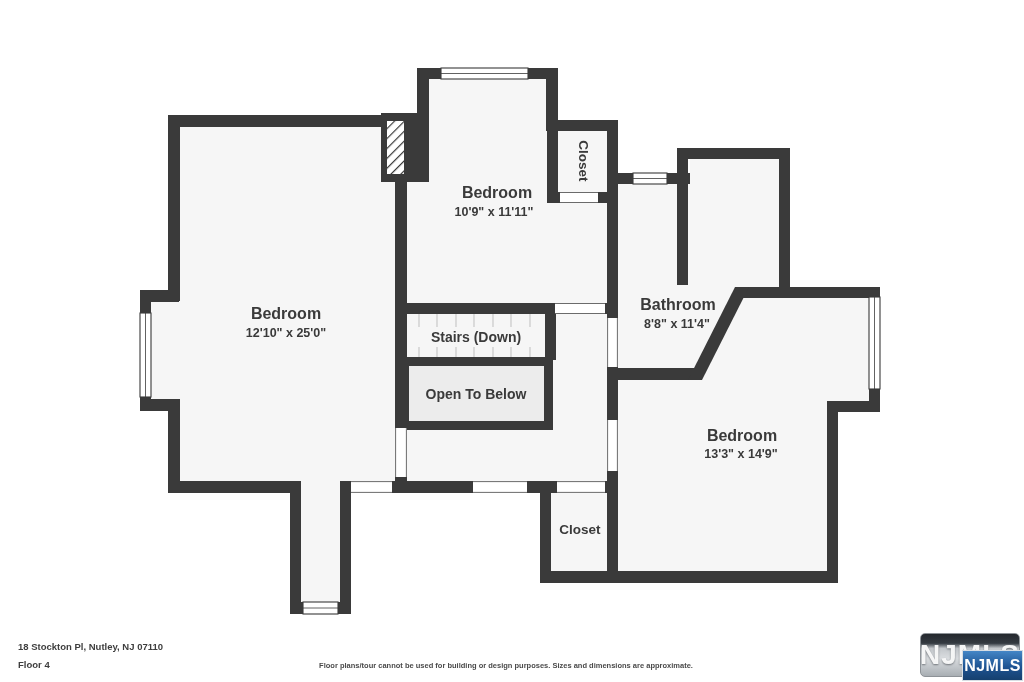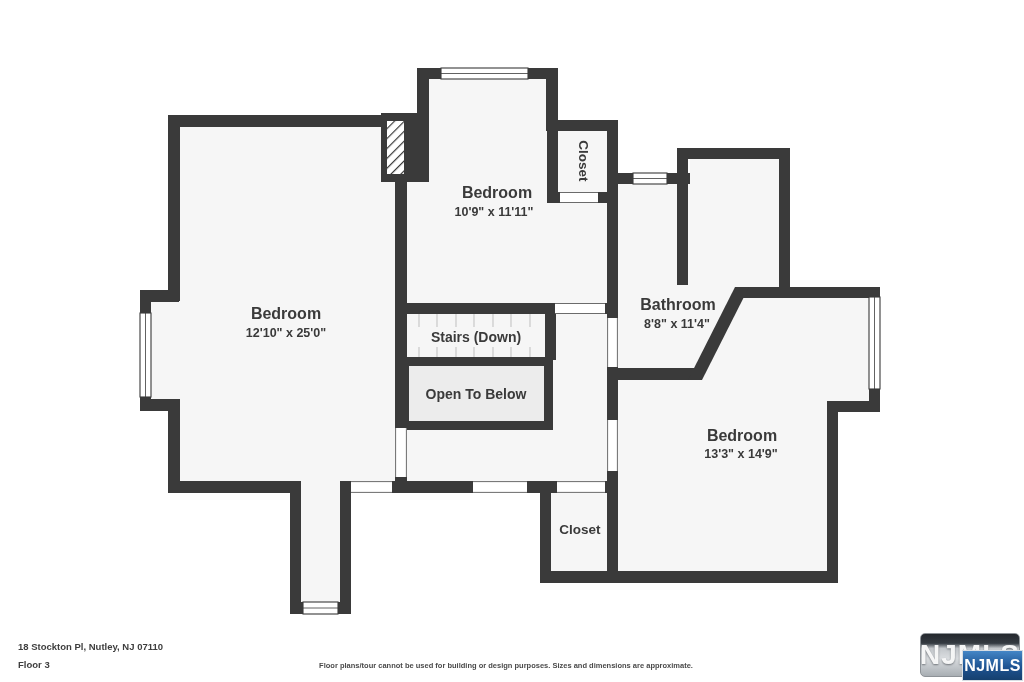--- a/index.html
+++ b/index.html
@@ -188,21 +188,21 @@
 
   <text class="t-closet" x="584" y="166" text-anchor="middle" transform="rotate(90 584 161)">Closet</text>
   <text class="t-closet" x="580" y="534" text-anchor="middle">Closet</text>
 
   <rect x="411" y="327" width="130" height="20" fill="#f6f6f6"></rect>
   <text class="t-feature" x="476" y="342" text-anchor="middle">Stairs (Down)</text>
   <text class="t-feature" x="476" y="399" text-anchor="middle">Open To Below</text>
 </svg>
 
 <div class="address">18 Stockton Pl, Nutley, NJ 07110</div>
-<div class="floorlbl">Floor 3</div>
+<div class="floorlbl">Floor 4</div>
 <div class="disclaimer">Floor plans/tour cannot be used for building or design purposes. Sizes and dimensions are approximate.</div>
 
 <div class="logo">
   <span class="logo-text">NJMLS</span>
 </div>
 <div class="badge">
   <span class="badge-text">NJMLS</span>
 </div>
 
 </body></html>

